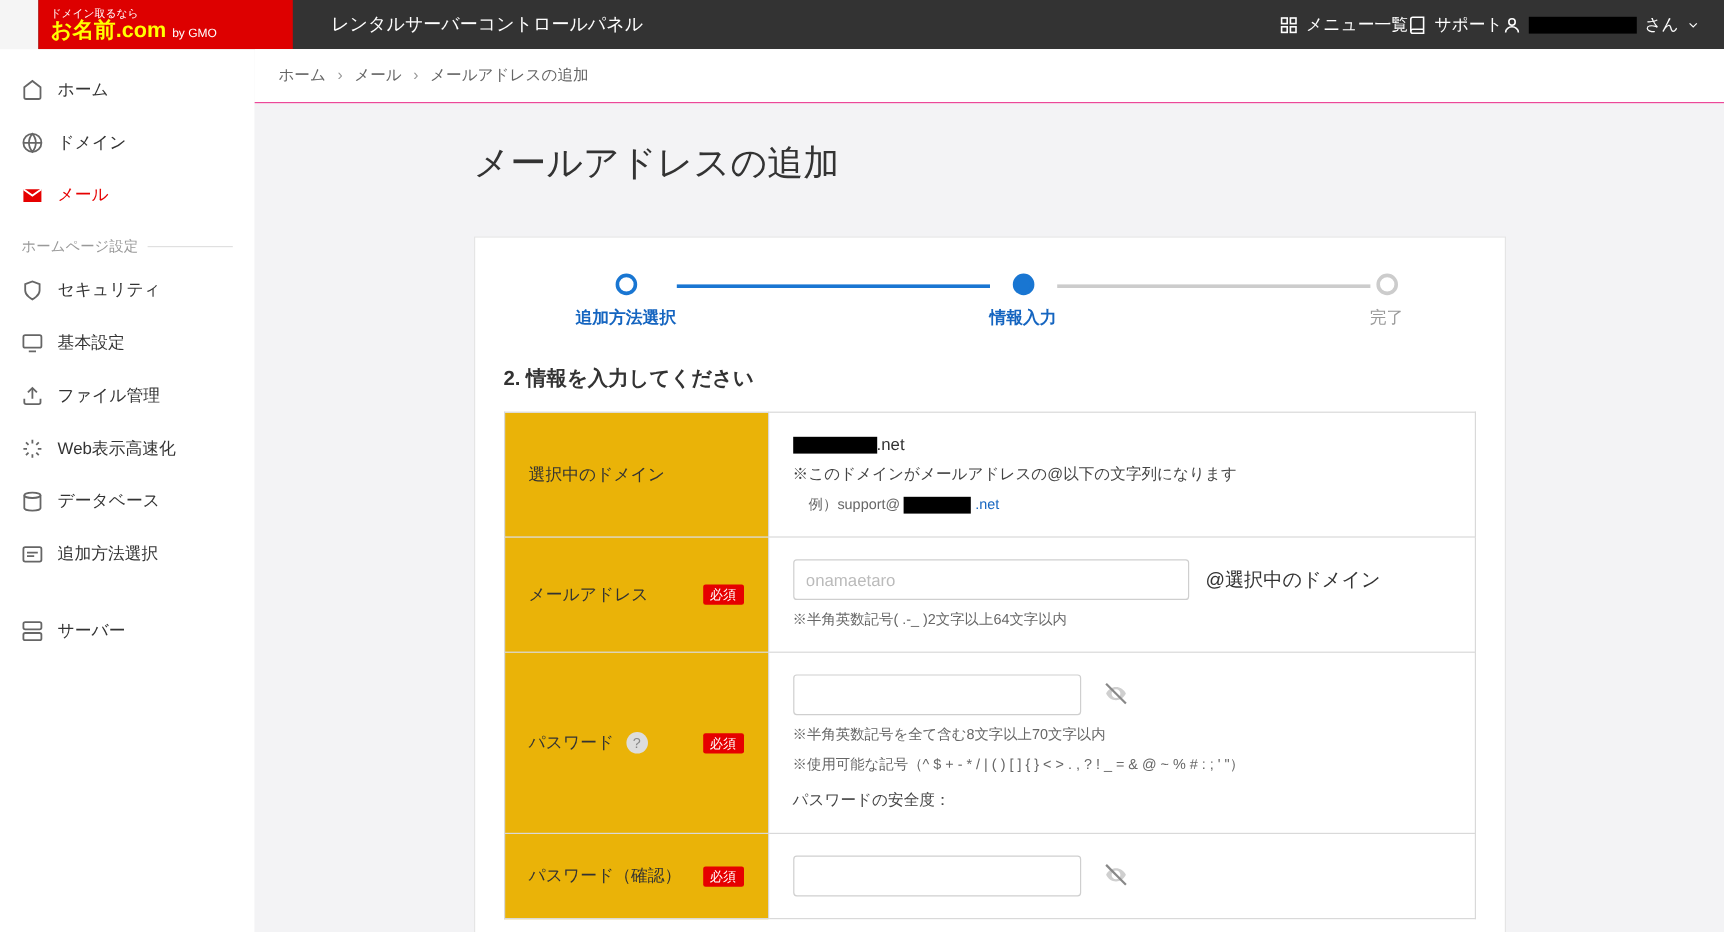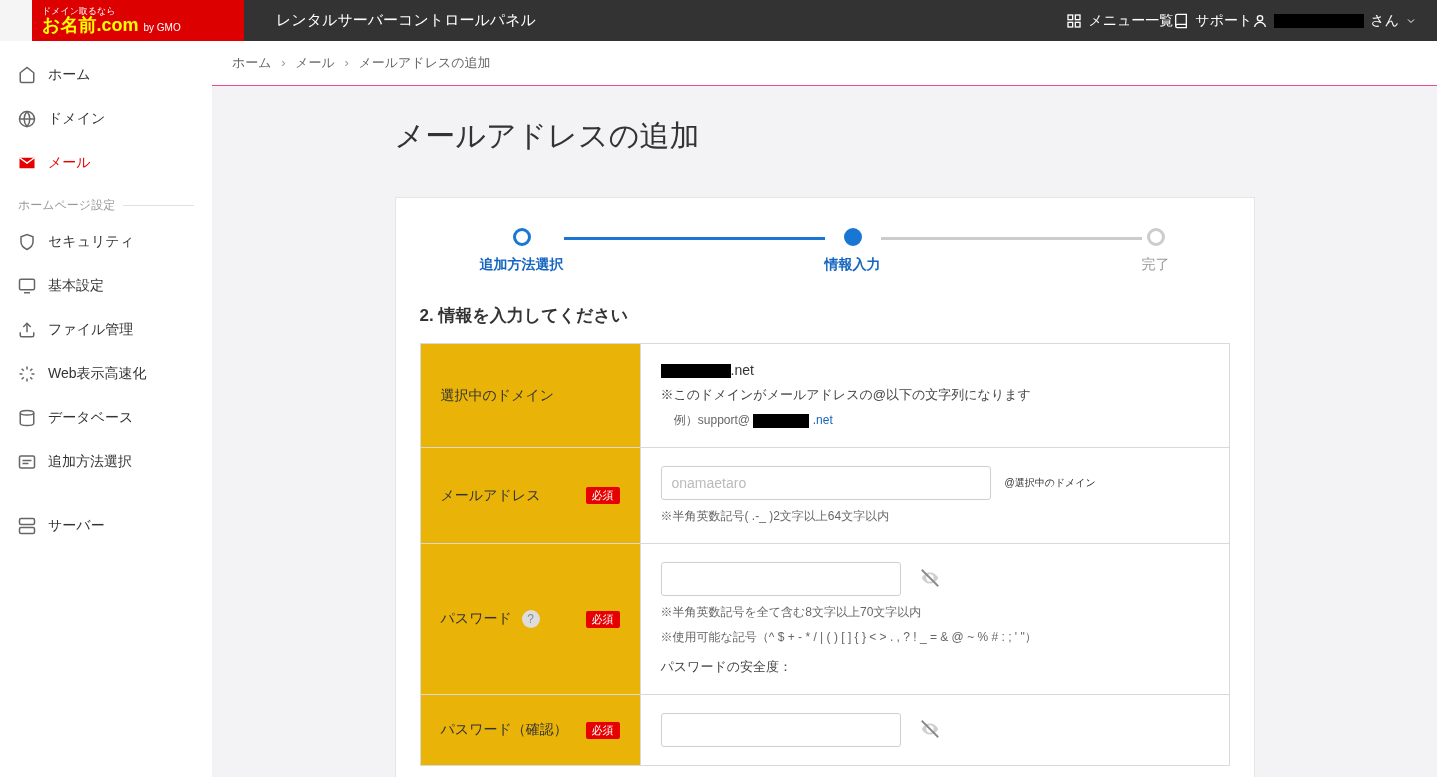--- a/index.html
+++ b/index.html
@@ -58,21 +58,21 @@
 .value-cell .note.sm { font-size: 12px; color: #666; }
 .redact { display:inline-block; background:#000; height:14px; vertical-align:middle; }
 .domain-link { color:#1565c0; }
 
 .field-row { display:flex; align-items:center; gap:14px; }
 .text-input { width: 330px; height: 34px; border: 1px solid #cfcfcf; border-radius: 3px; padding: 0 10px; font-size: 14px; }
 .text-input::placeholder { color: #bbb; }
 .pw-input { width: 240px; }
 .eye-btn { background:none; border:none; cursor:pointer; color:#888; padding:4px; }
 .eye-btn svg { width:22px; height:22px; }
-.at-text { font-size:10px; color:#333; }
+.at-text { font-size:16px; color:#333; }
 </style>
 </head>
 <body>
 
 <div class="header">
   <div class="logo-area">
     <div class="logo-top">ドメイン取るなら</div>
     <div class="logo-main">
       <span>お名前</span><span class="com">.com</span> <span class="gmo">by GMO</span>
     </div>

